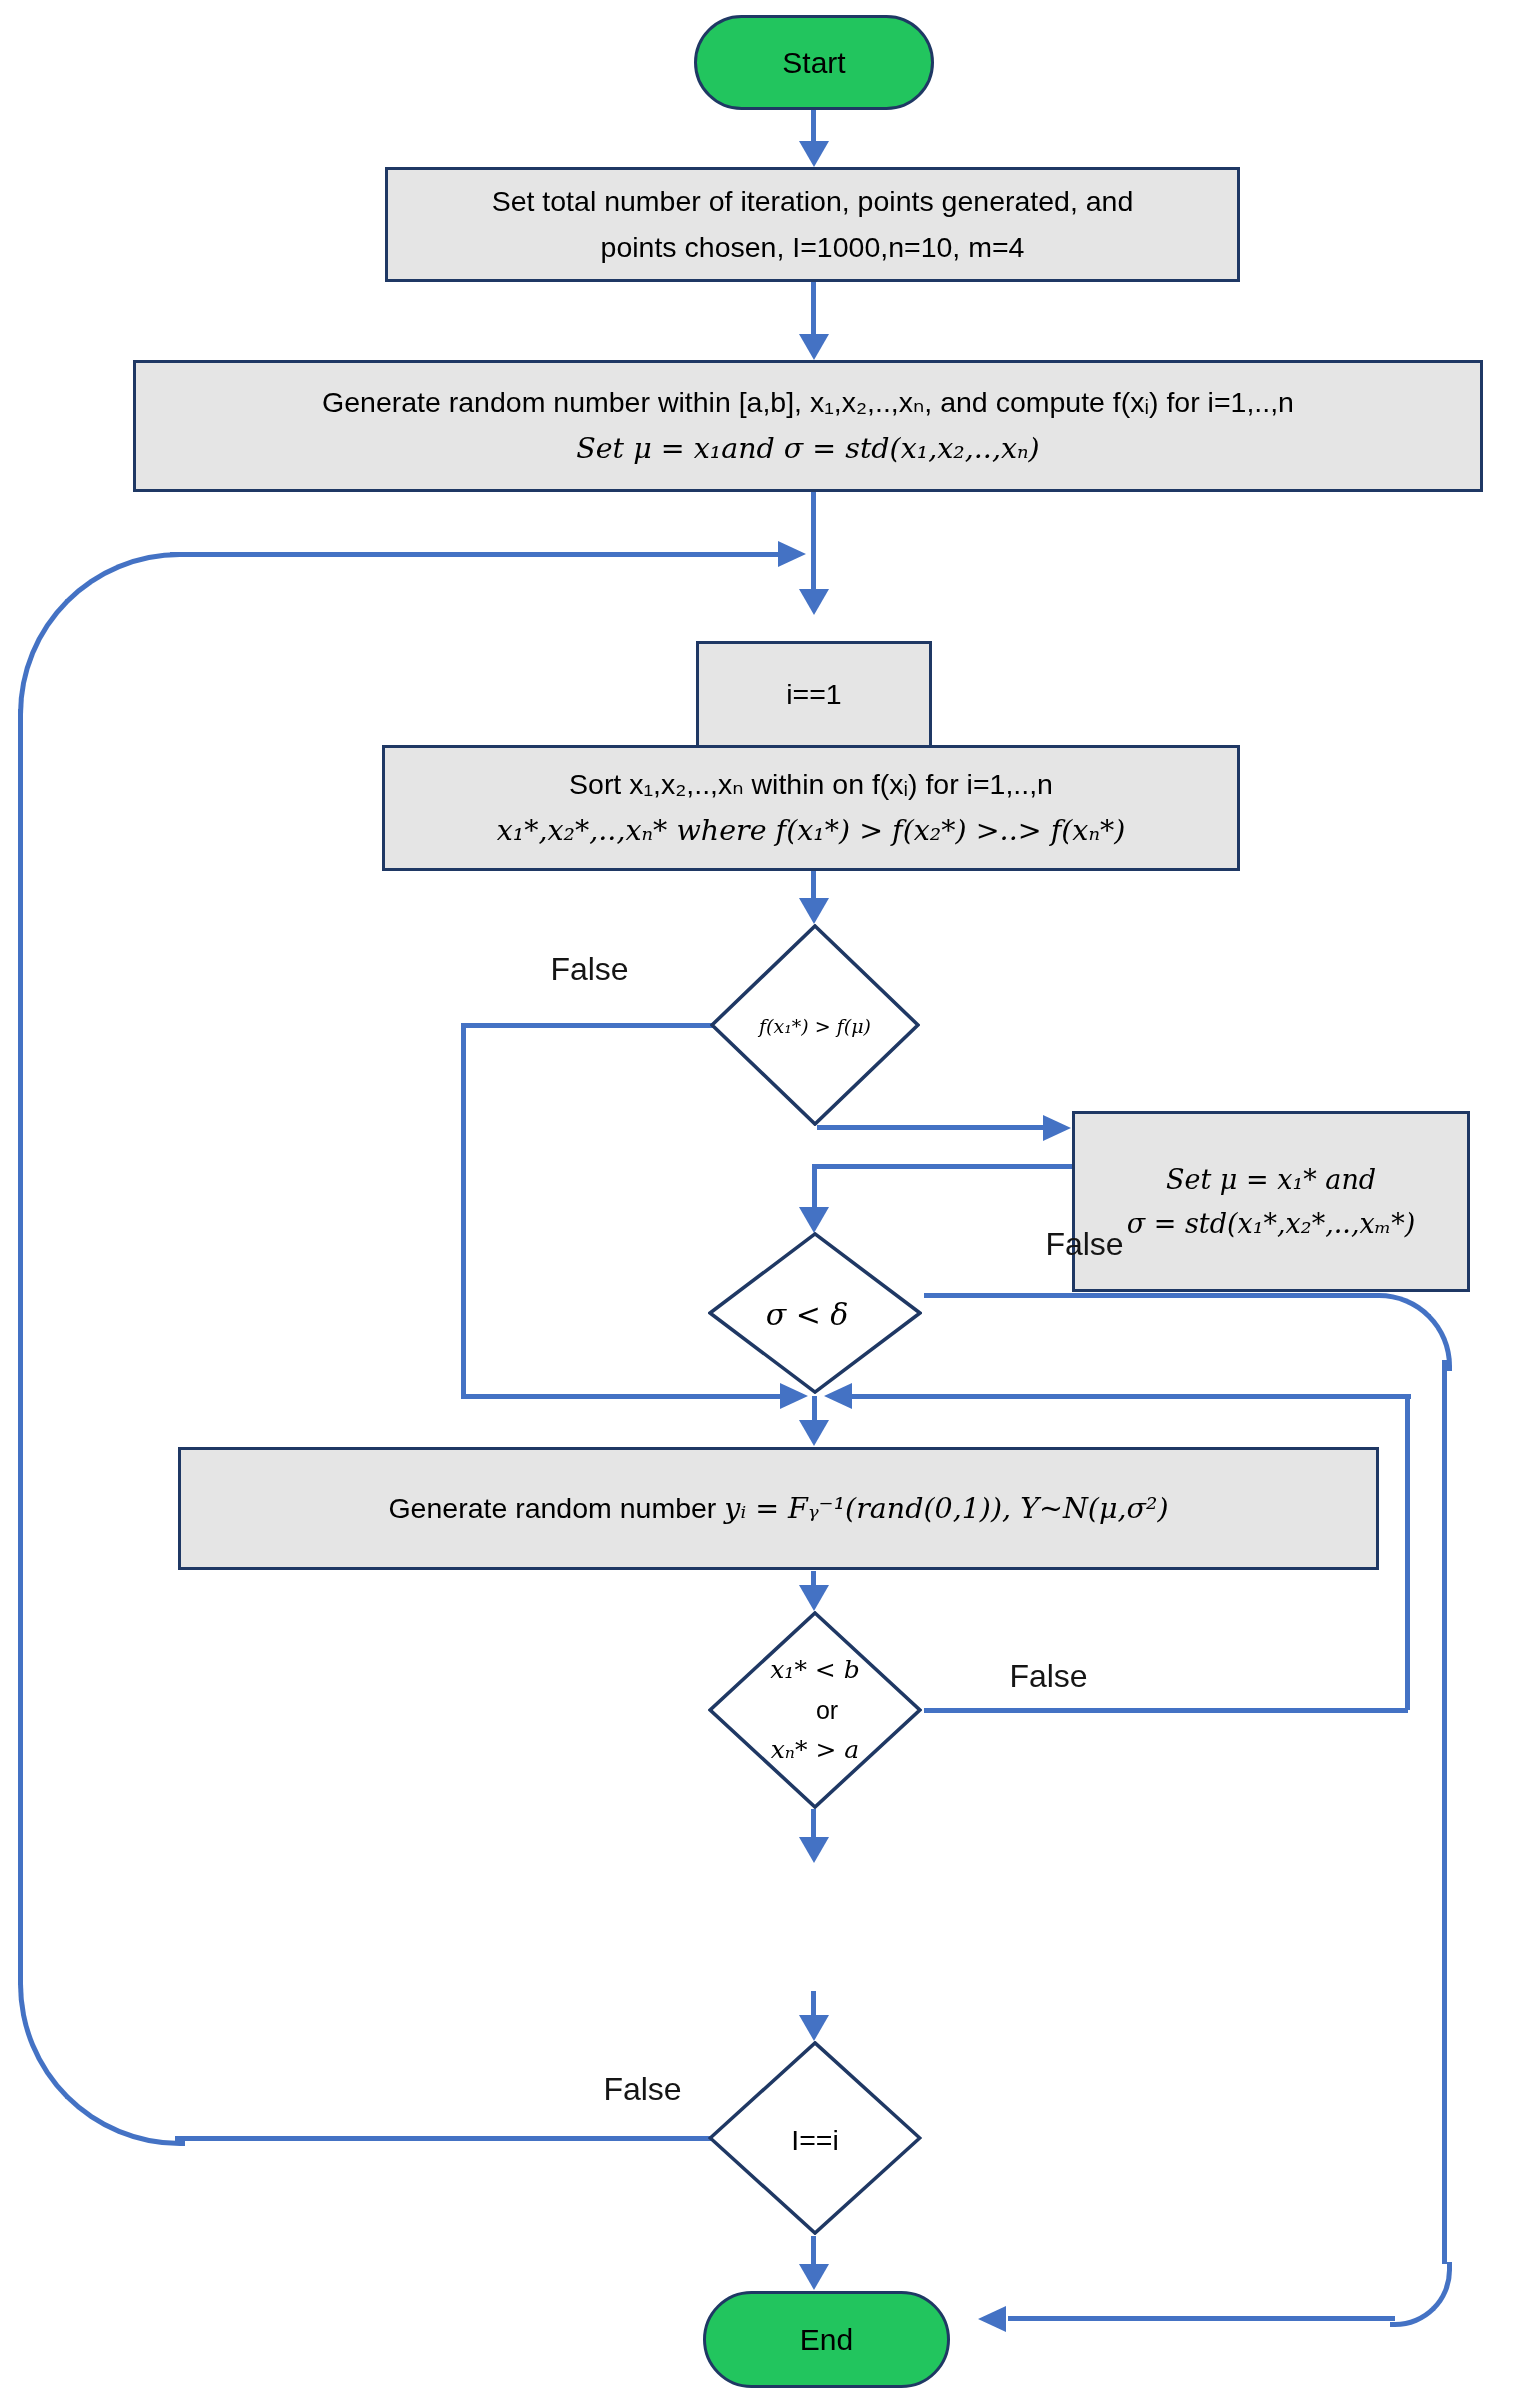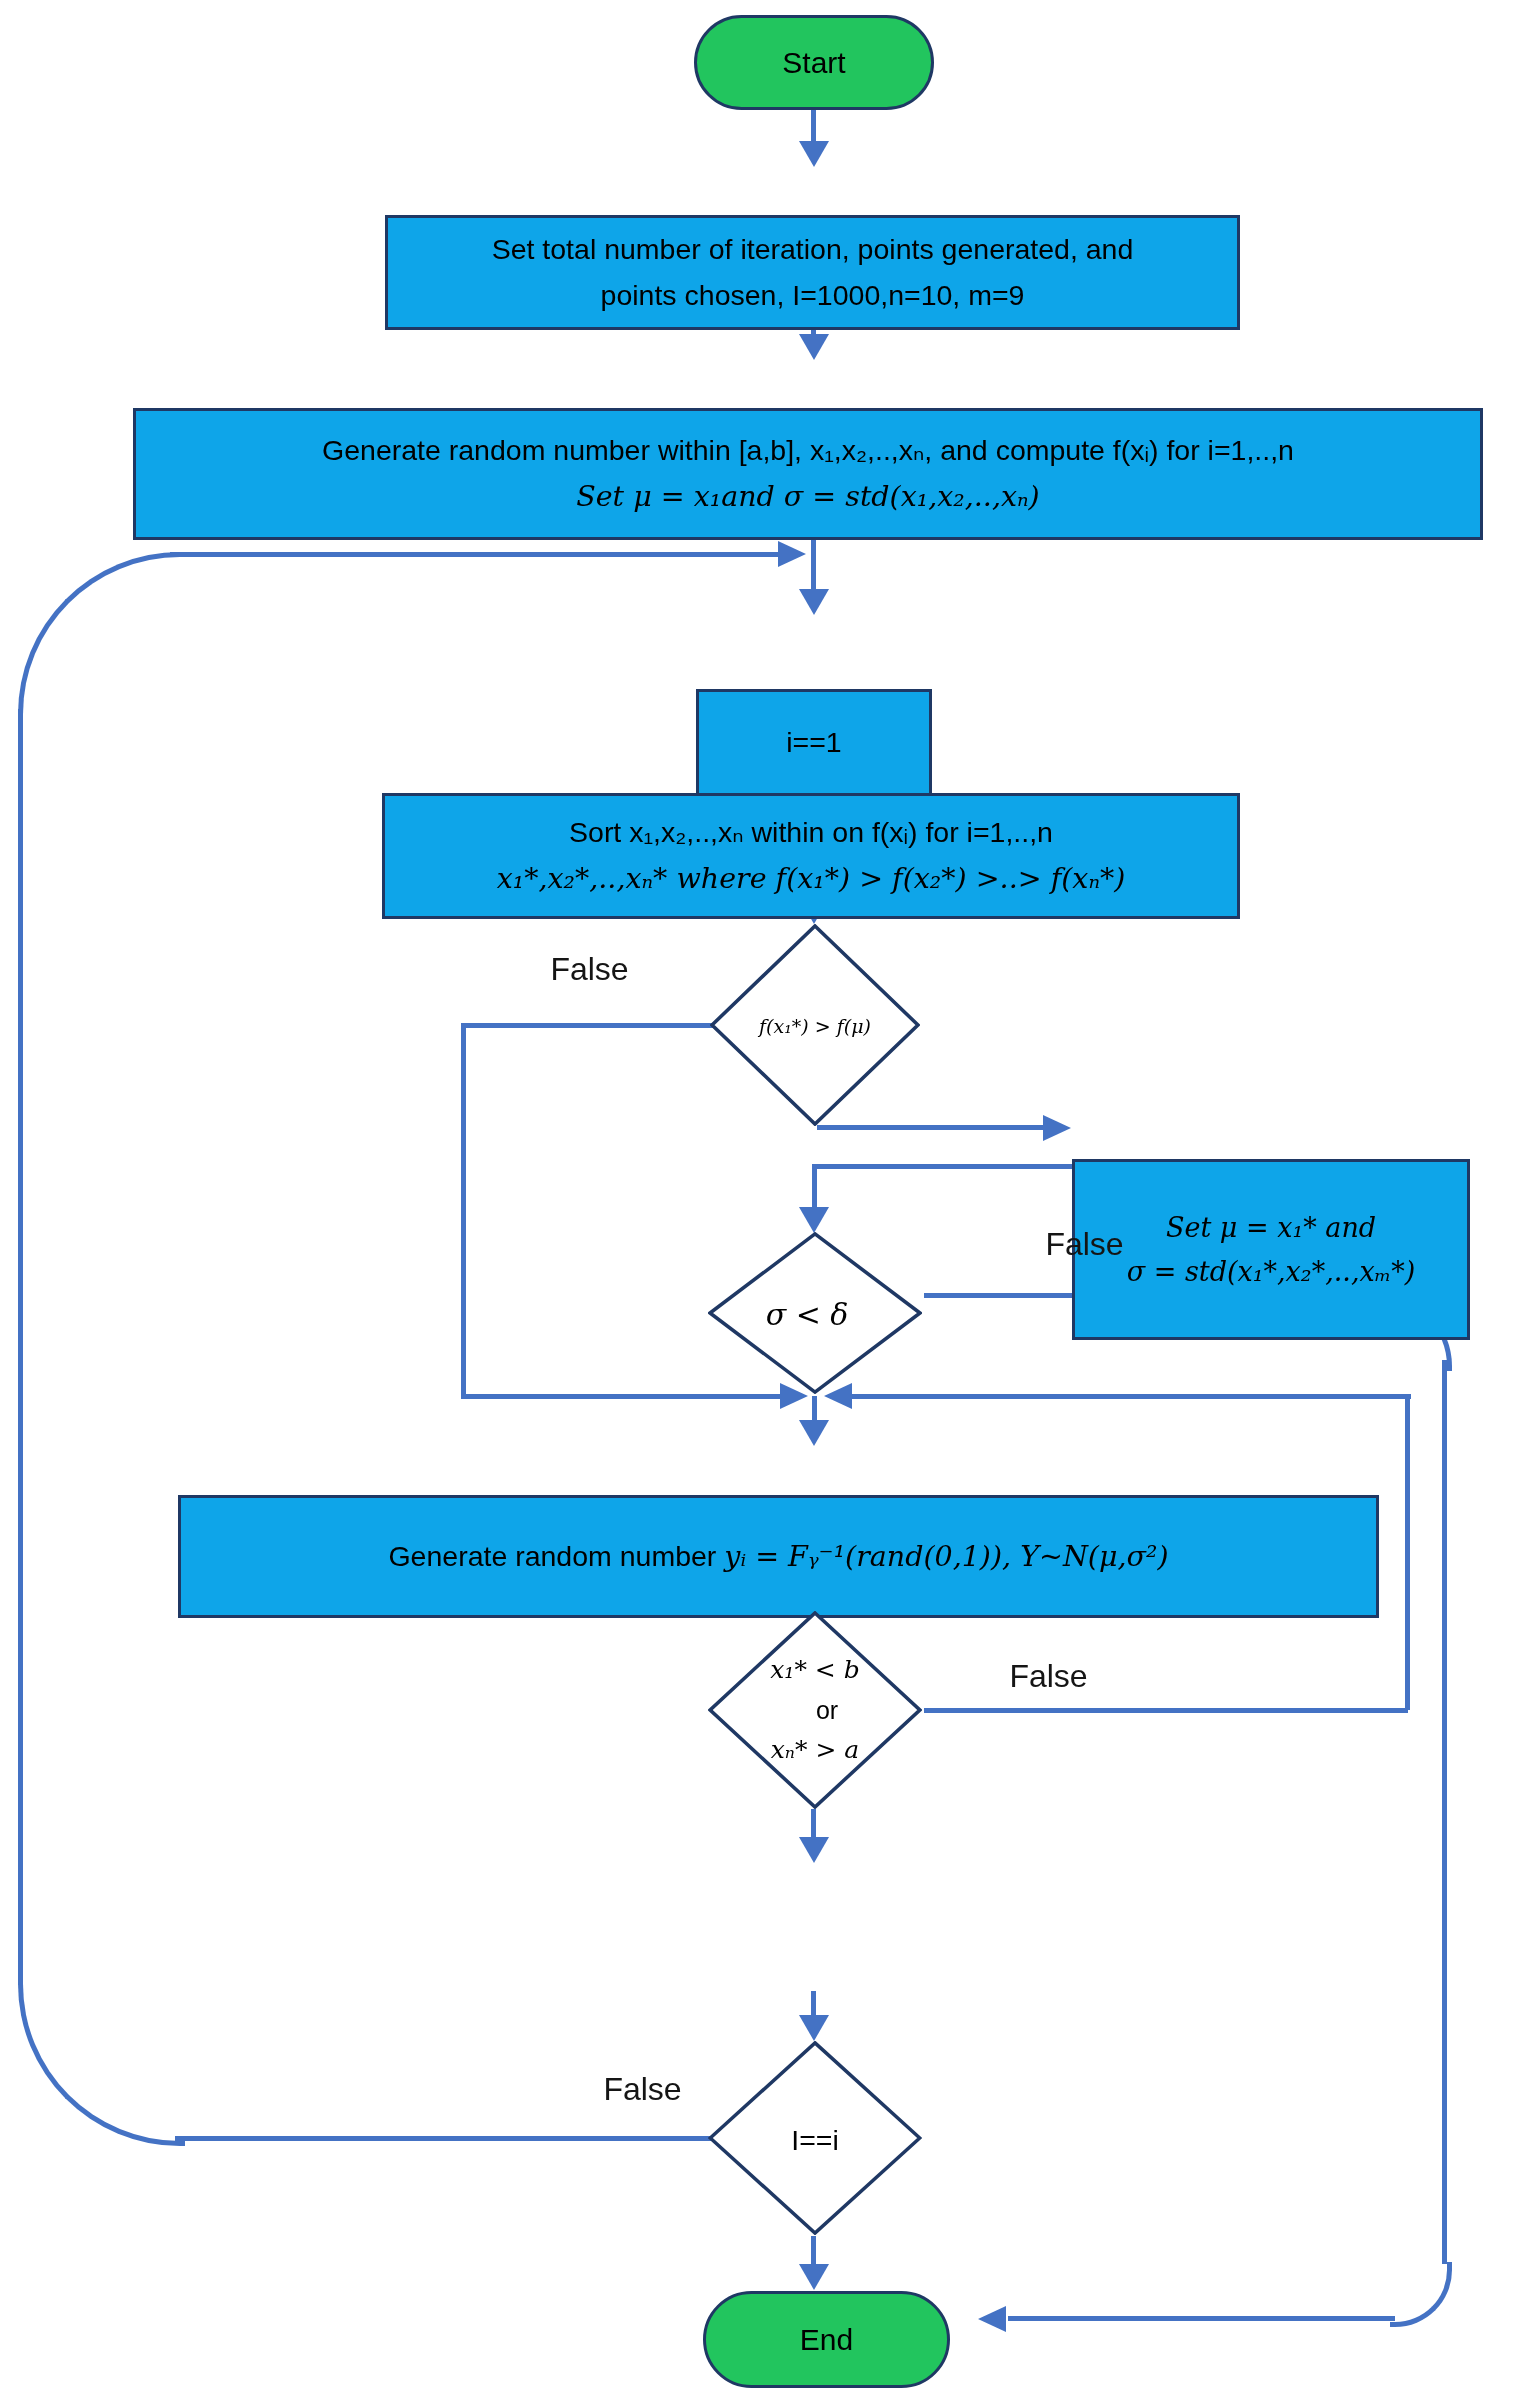--- a/index.html
+++ b/index.html
@@ -14,22 +14,22 @@
   .ln{position:absolute;background:var(--line);}
   .curve{position:absolute;}
   .curve.tl{border-top:5.2px solid var(--line);border-left:5.2px solid var(--line);border-top-left-radius:162px;}
   .curve.bl{border-bottom:5.2px solid var(--line);border-left:5.2px solid var(--line);border-bottom-left-radius:162px;}
   .curve.tr{border-top:5.2px solid var(--line);border-right:5.2px solid var(--line);border-top-right-radius:73px;}
   .curve.br{border-bottom:5.2px solid var(--line);border-right:5.2px solid var(--line);border-bottom-right-radius:57px;}
   .ah-d{position:absolute;width:0;height:0;border-left:15.5px solid transparent;border-right:15.5px solid transparent;border-top:26px solid var(--line);}
   .ah-r{position:absolute;width:0;height:0;border-top:13px solid transparent;border-bottom:13px solid transparent;border-left:28.5px solid var(--line);}
   .ah-l{position:absolute;width:0;height:0;border-top:13px solid transparent;border-bottom:13px solid transparent;border-right:28.5px solid var(--line);}
   
-  .rbox{position:absolute;background:#0ea5e9;border:3.9px solid var(--border);box-sizing:border-box;
-        display:flex;flex-direction:column;align-items:center;justify-content:center;text-align:center;margin-top:48px;}
+  .rbox{position:absolute;background:#e5e5e5;border:3.9px solid var(--border);box-sizing:border-box;
+        display:flex;flex-direction:column;align-items:center;justify-content:center;text-align:center;}
   .stadium{position:absolute;background:#22c55e;border:3.2px solid var(--border);box-sizing:border-box;border-radius:52px;
         display:flex;align-items:center;justify-content:center;font-size:30px;}
   .bl{font-size:28.5px;line-height:1.6;white-space:nowrap;}
   .math{font-family:"DejaVu Serif","DejaVu Sans",serif;font-style:italic;}
   .diamond{position:absolute;}
   .diamond polygon{fill:#ffffff;stroke:var(--border);stroke-width:5.5;}
   .dtext{position:absolute;display:flex;flex-direction:column;align-items:center;justify-content:center;text-align:center;}
   .false-label{position:absolute;font-size:32px;color:#151515;text-align:center;width:155px;}
   .upright{font-family:"Liberation Sans","DejaVu Sans",sans-serif;font-style:normal;margin-left:24px;}
 </style>
@@ -93,21 +93,21 @@
   <div class="ah-d" style="left:799px;top:2015px"></div>
   <div class="ah-d" style="left:799px;top:2264px"></div>
   <div class="ah-l" style="left:978px;top:2306px"></div>
 
   <div class="stadium" style="left:694px;top:15px;width:240px;height:95px">
     <span>Start</span>
   </div>
 
   <div class="rbox" style="left:385px;top:167px;width:855px;height:115px">
     <div class="bl">Set total number of iteration, points generated, and</div>
-    <div class="bl">points chosen, I=1000,n=10, m=9</div>
+    <div class="bl">points chosen, I=1000,n=10, m=4</div>
   </div>
 
   <div class="rbox" style="left:133px;top:360px;width:1350px;height:132px">
     <div class="bl">Generate random number within [a,b], x₁,x₂,..,xₙ, and compute f(xᵢ) for i=1,..,n</div>
     <div class="bl math">Set μ = x₁and σ = std(x₁,x₂,..,xₙ)</div>
   </div>
 
   <div class="rbox" style="left:696px;top:641px;width:236px;height:107px">
     <div class="bl">i==1</div>
   </div>

